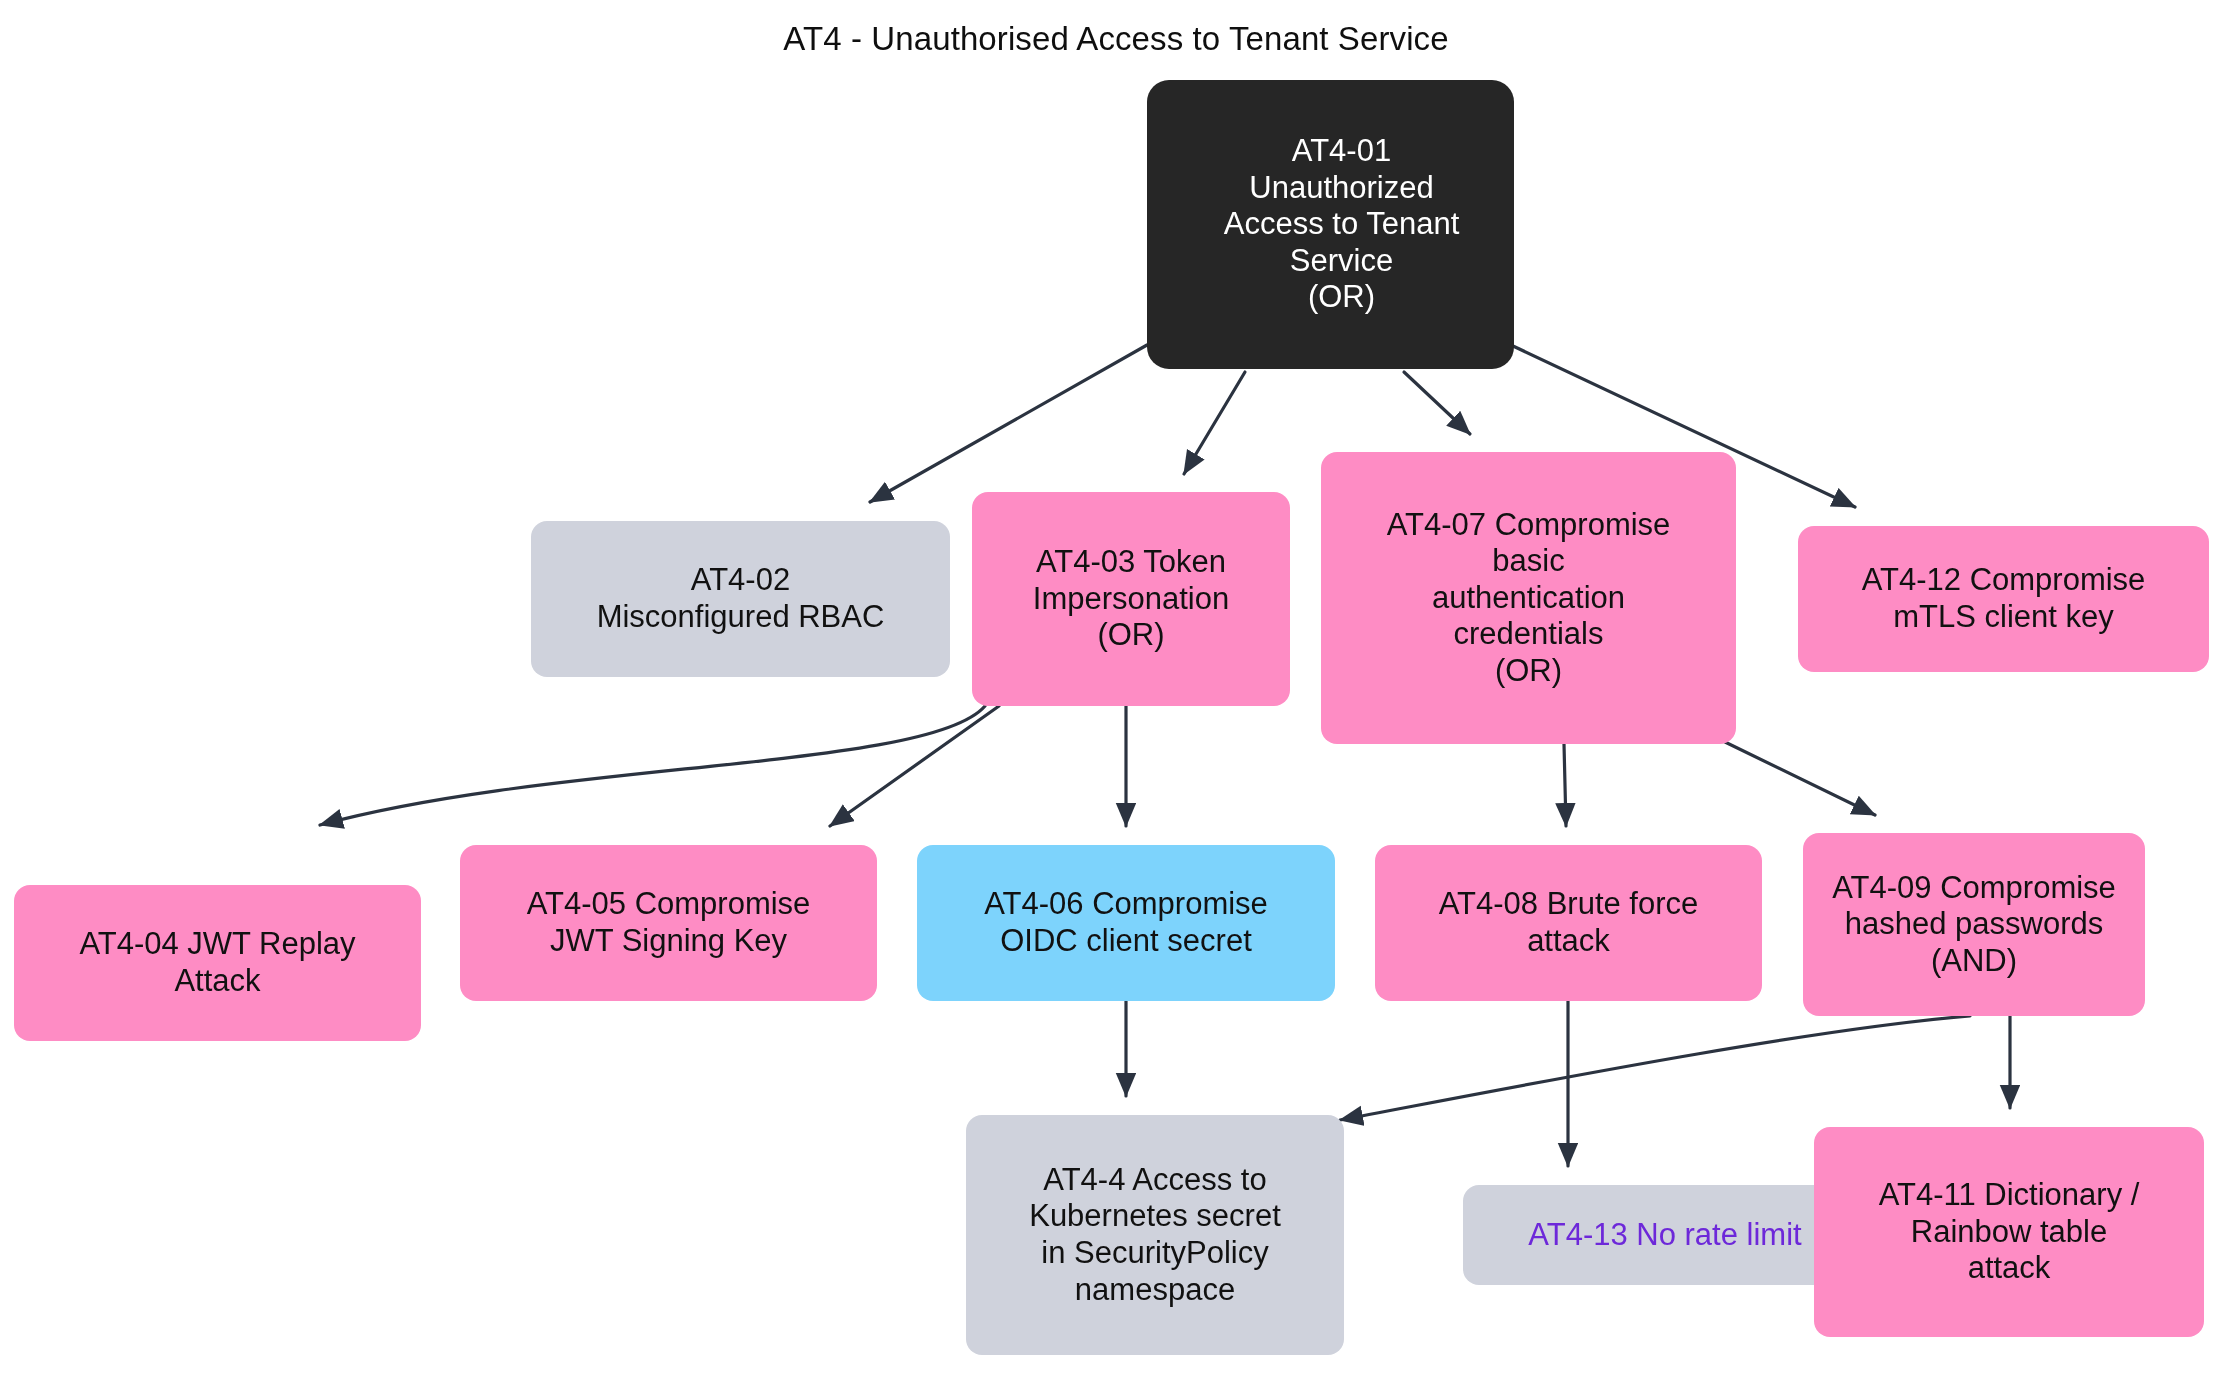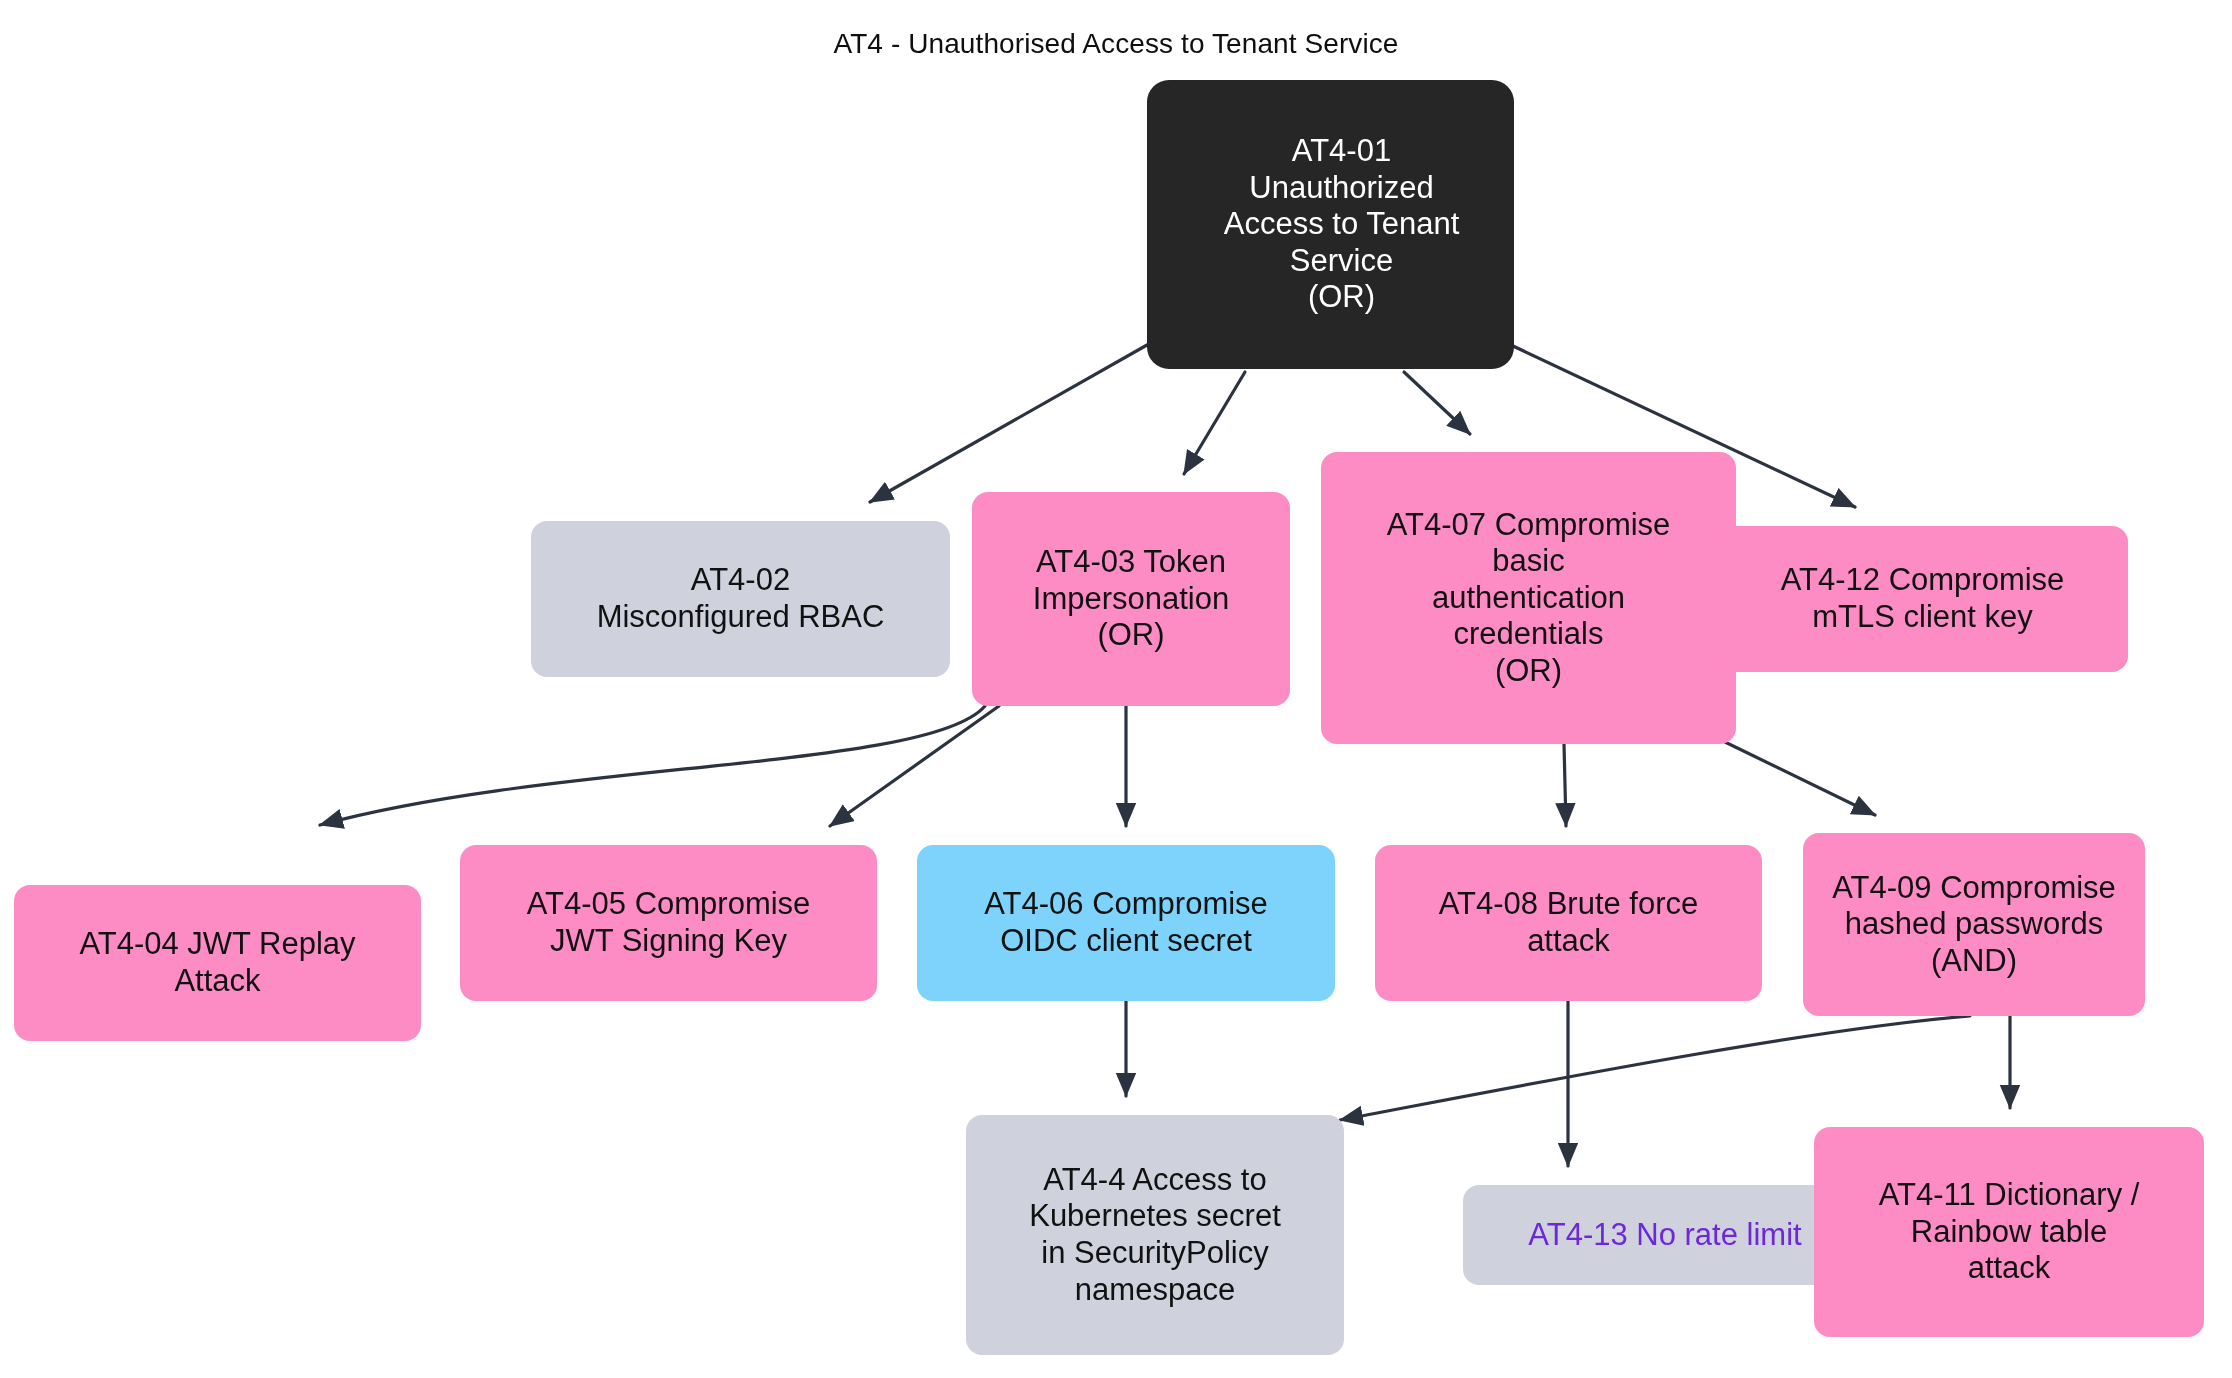--- a/index.html
+++ b/index.html
@@ -22,24 +22,24 @@
     position: absolute;
     left: 0;
     top: 0;
     width: 2232px;
     height: 1378px;
     pointer-events: none;
   }
   .diagram-title {
     position: absolute;
     left: 0;
-    top: 28px;
+    top: 20px;
     width: 2232px;
     text-align: center;
-    font-size: 28px;
+    font-size: 33px;
     color: #0f0f0f;
     letter-spacing: 0.1px;
     white-space: nowrap;
   }
   .node {
     position: absolute;
     box-sizing: border-box;
     display: flex;
     align-items: center;
     justify-content: center;
@@ -104,21 +104,21 @@
     <div class="node leaf" style="left: 514px; top: 521px; width: 419px; height: 156px; background: rgb(207, 210, 220); color: rgb(17, 17, 17);">AT4-02
 Misconfigured RBAC</div>
     <div class="node goal" style="left: 972px; top: 492px; width: 318px; height: 214px; background: rgb(254, 140, 196); color: rgb(17, 17, 17);">AT4-03 Token
 Impersonation
 (OR)</div>
     <div class="node goal" style="left: 1321px; top: 452px; width: 415px; height: 292px; background: rgb(254, 140, 196); color: rgb(17, 17, 17);">AT4-07 Compromise
 basic
 authentication
 credentials
 (OR)</div>
-    <div class="node goal" style="left: 1717px; top: 526px; width: 411px; height: 146px; background: rgb(254, 140, 196); color: rgb(17, 17, 17);">AT4-12 Compromise
+    <div class="node goal" style="left: 1798px; top: 526px; width: 411px; height: 146px; background: rgb(254, 140, 196); color: rgb(17, 17, 17);">AT4-12 Compromise
 mTLS client key</div>
     <div class="node goal" style="left: 14px; top: 845px; width: 407px; height: 156px; background: rgb(254, 140, 196); color: rgb(17, 17, 17); margin-top: 40px;">AT4-04 JWT Replay
 Attack</div>
     <div class="node goal" style="left: 460px; top: 845px; width: 417px; height: 156px; background: rgb(254, 140, 196); color: rgb(17, 17, 17);">AT4-05 Compromise
 JWT Signing Key</div>
     <div class="node goal" style="left: 917px; top: 845px; width: 418px; height: 156px; background: #7dd3fc; color: rgb(17, 17, 17);">AT4-06 Compromise
 OIDC client secret</div>
     <div class="node goal" style="left: 1375px; top: 845px; width: 387px; height: 156px; background: rgb(254, 140, 196); color: rgb(17, 17, 17);">AT4-08 Brute force
 attack</div>
     <div class="node goal" style="left: 1803px; top: 833px; width: 342px; height: 183px; background: rgb(254, 140, 196); color: rgb(17, 17, 17);">AT4-09 Compromise

